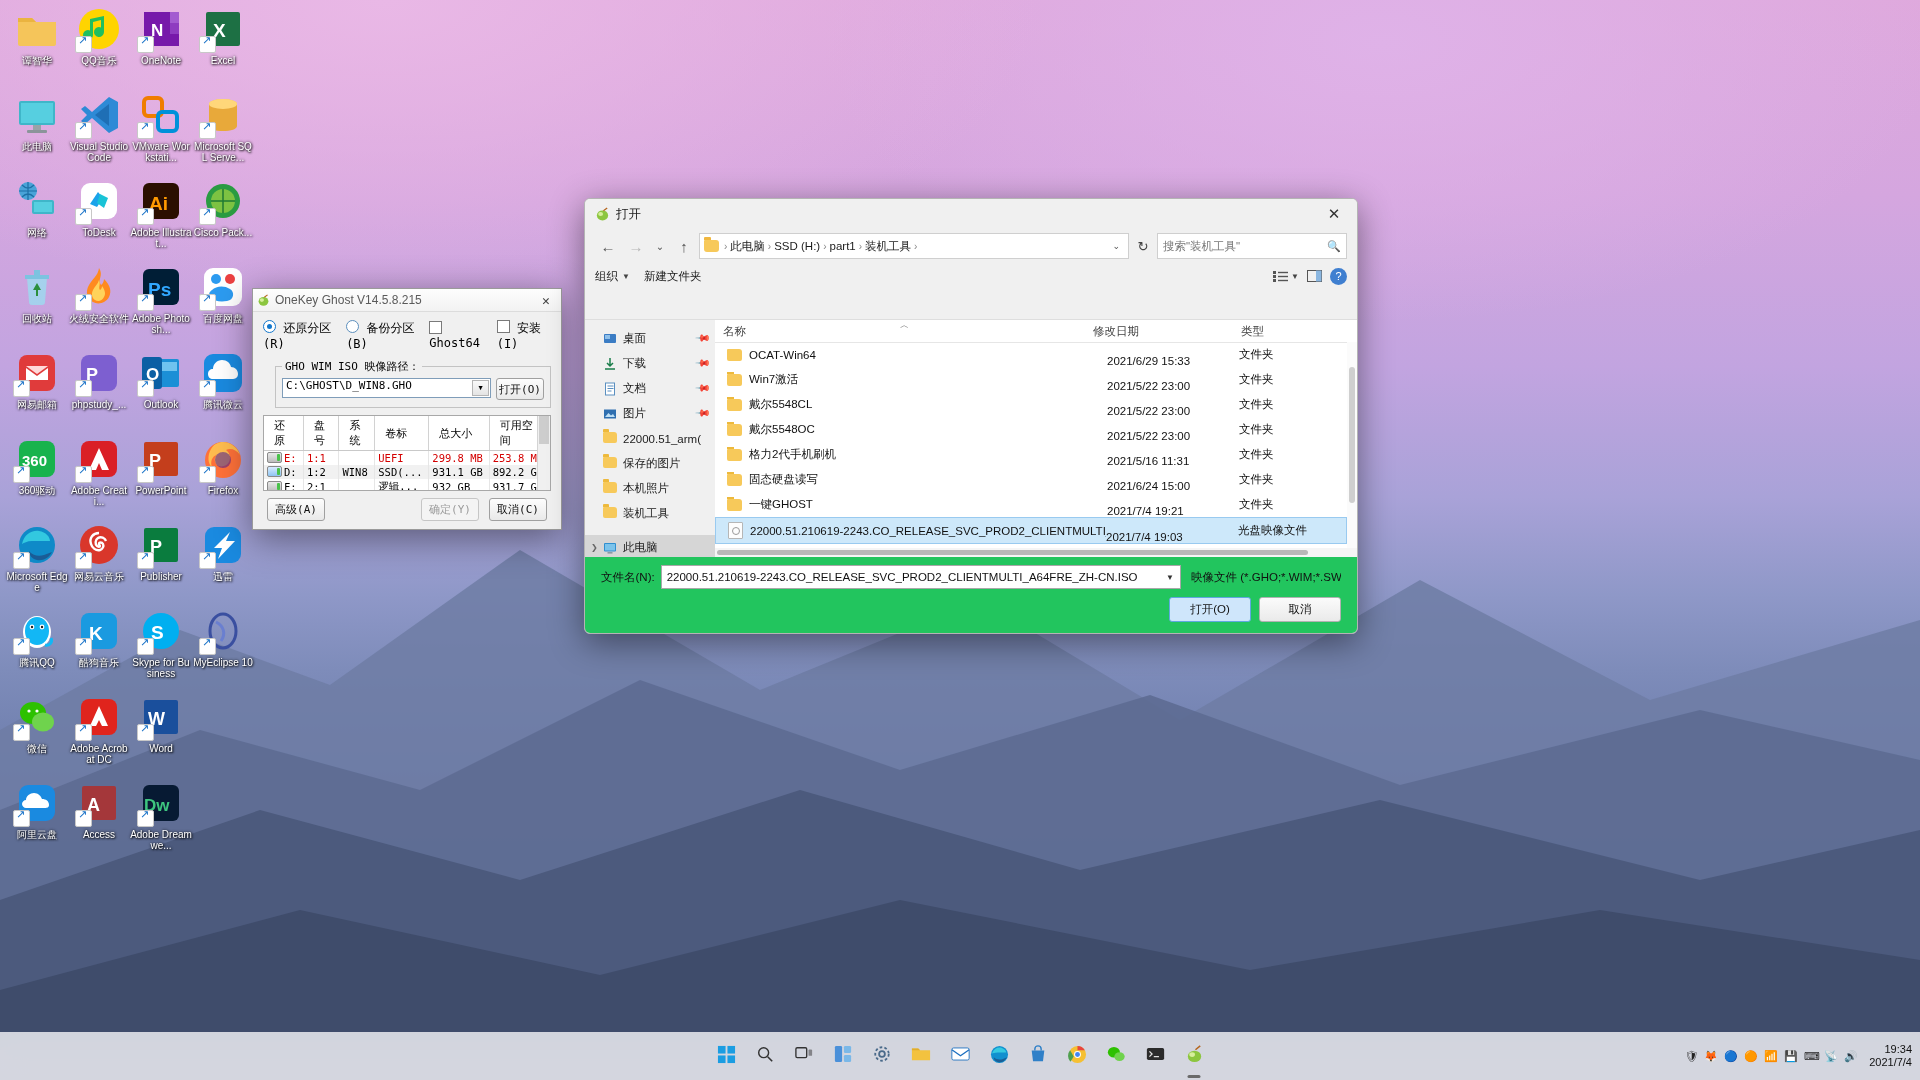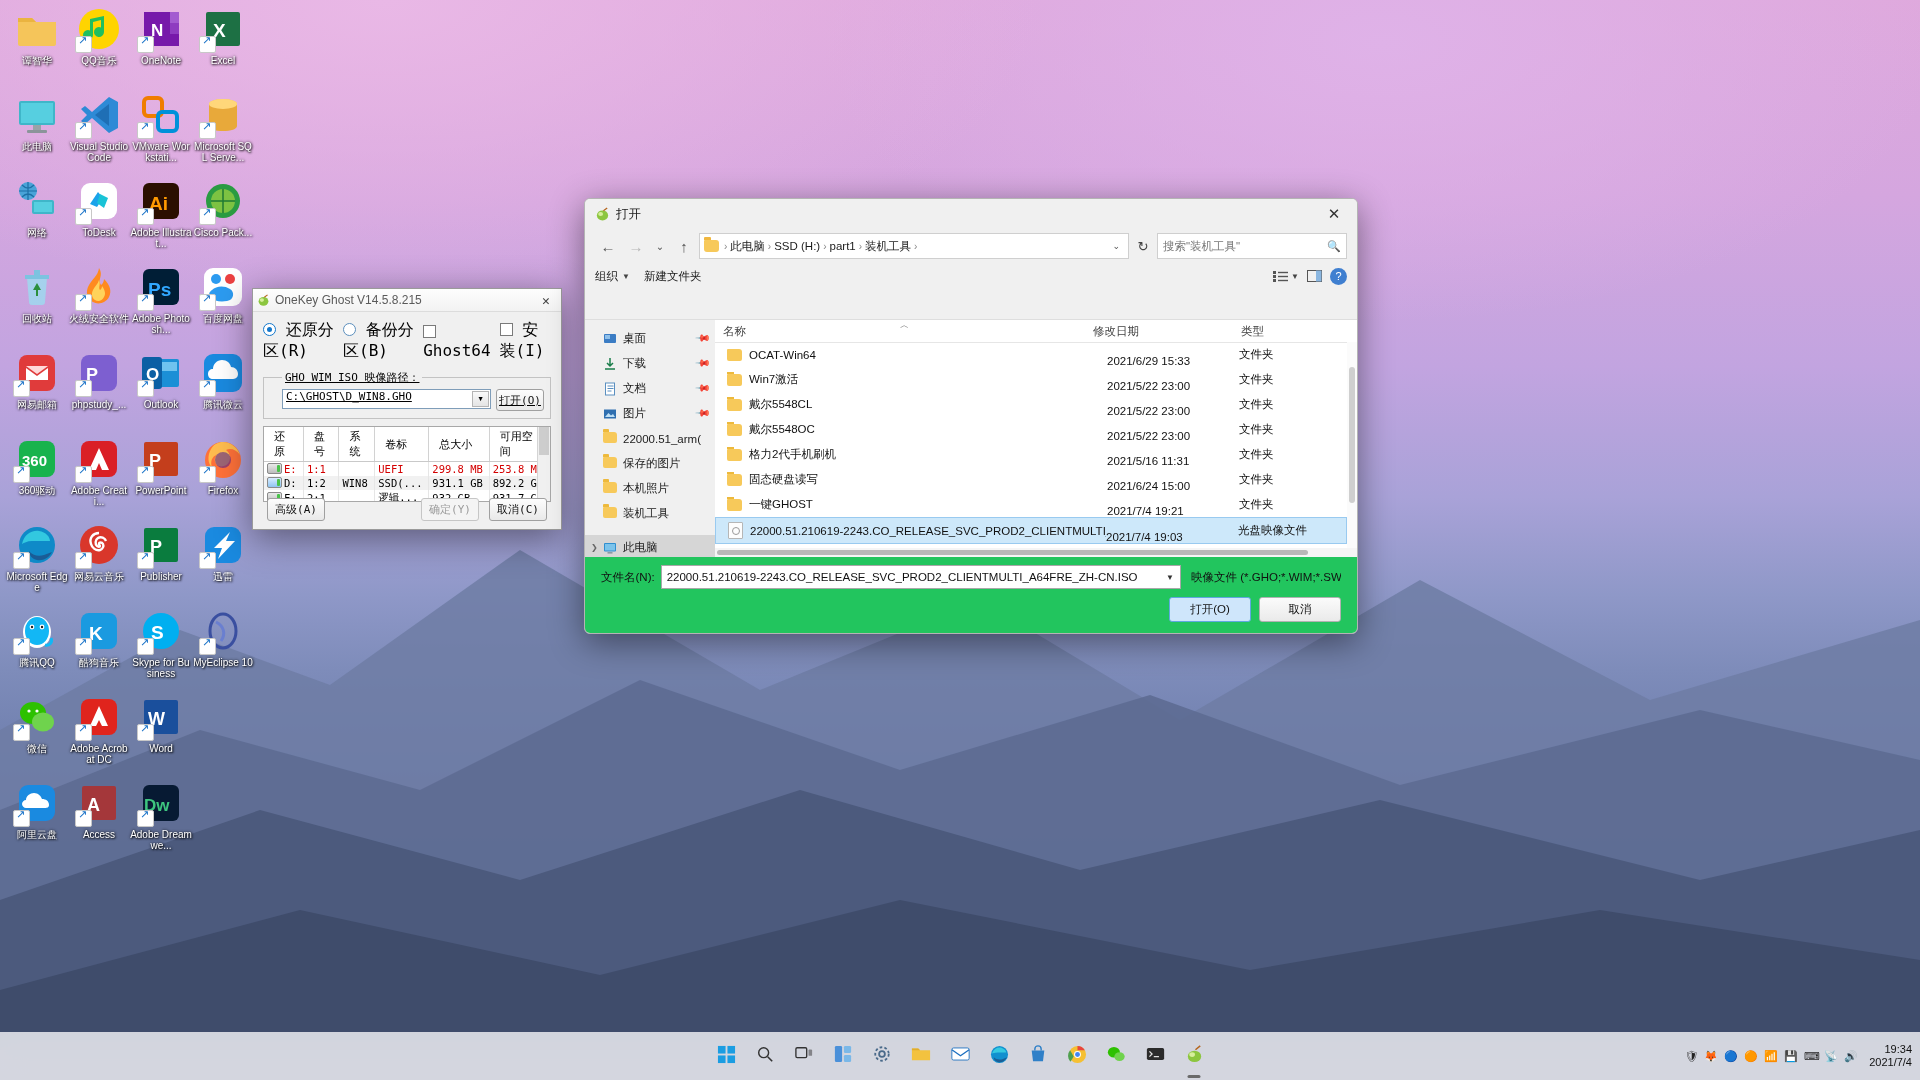--- a/index.html
+++ b/index.html
@@ -30,27 +30,27 @@
   .shc:after{content:"↗";position:absolute;left:2px;top:-3px;font-size:11px;color:#1a73c8;}
   
   .win{position:absolute;background:#f0f0f0;box-shadow:0 8px 34px rgba(0,0,0,.45);}
   
   #okg{left:252px;top:288px;width:308px;height:240px;border:1px solid #9a9a9a;background:#f0f0f0;
        font-family:"DejaVu Sans Mono","Liberation Mono",monospace;}
   #okg .tbar{height:22px;background:linear-gradient(180deg,#fdfdfd,#f2f2f2);display:flex;align-items:center;padding:0 4px;border-bottom:1px solid #dcdcdc;}
   #okg .tt{font-size:12px;color:#5a5a5a;font-family:"Liberation Sans",sans-serif;margin-left:5px;}
   #okg .xb{margin-left:auto;width:22px;height:18px;display:flex;align-items:center;justify-content:center;font-size:13px;color:#444;cursor:pointer;}
   .okgbody{padding:8px 10px 0 10px;}
-  .radios{display:flex;align-items:center;gap:9px;font-size:16px;color:#000;}
+  .radios{display:flex;align-items:center;gap:9px;font-size:12px;color:#000;}
   .rad{width:11px;height:11px;border-radius:50%;border:1px solid #5c8fbd;background:#fff;display:inline-block;position:relative;vertical-align:-1px;}
   .rad.on{border-color:#1277cc;}
   .rad.on:after{content:"";position:absolute;left:2.5px;top:2.5px;width:5px;height:5px;border-radius:50%;background:#1277cc;}
   .cbx{width:11px;height:11px;border:1px solid #7a7a7a;background:#fff;display:inline-block;vertical-align:-1px;}
   .rlab{cursor:default;}
-  fieldset.grp{margin:8px 0 0 0;border:1px solid #c3c3c3;padding:4px 6px 7px 18px;text-decoration:underline;}
+  fieldset.grp{margin:8px 0 0 12px;border:1px solid #c3c3c3;padding:4px 6px 7px 6px;}
   fieldset.grp legend{font-size:11px;padding:0 3px;color:#000;}
   .pathrow{display:flex;gap:5px;align-items:stretch;}
   .pathsel{flex:1;height:18px;border:1px solid #7f9db9;background:#fff;font-size:11px;display:flex;padding:0 3px;position:relative;}
   .pathsel .arw{position:absolute;right:1px;top:1px;bottom:1px;width:15px;background:linear-gradient(180deg,#fafafa,#e4e4e4);border:1px solid #b5b5b5;display:flex;align-items:center;justify-content:center;font-size:7px;}
   .btn{background:linear-gradient(180deg,#fdfdfd,#e9e9e9);border:1px solid #a0a0a0;border-radius:3px;font-size:11px;display:flex;align-items:center;justify-content:center;cursor:pointer;color:#111;
        font-family:"DejaVu Sans Mono","Liberation Mono",monospace;}
   .btn.dis{color:#9a9a9a;background:#f4f4f4;border-color:#c6c6c6;}
   #okg .openbtn{width:46px;height:20px;}
   
   .ptbl{margin-top:7px;border:1px solid #a8a8a8;background:#fff;height:74px;position:relative;overflow:hidden;}

